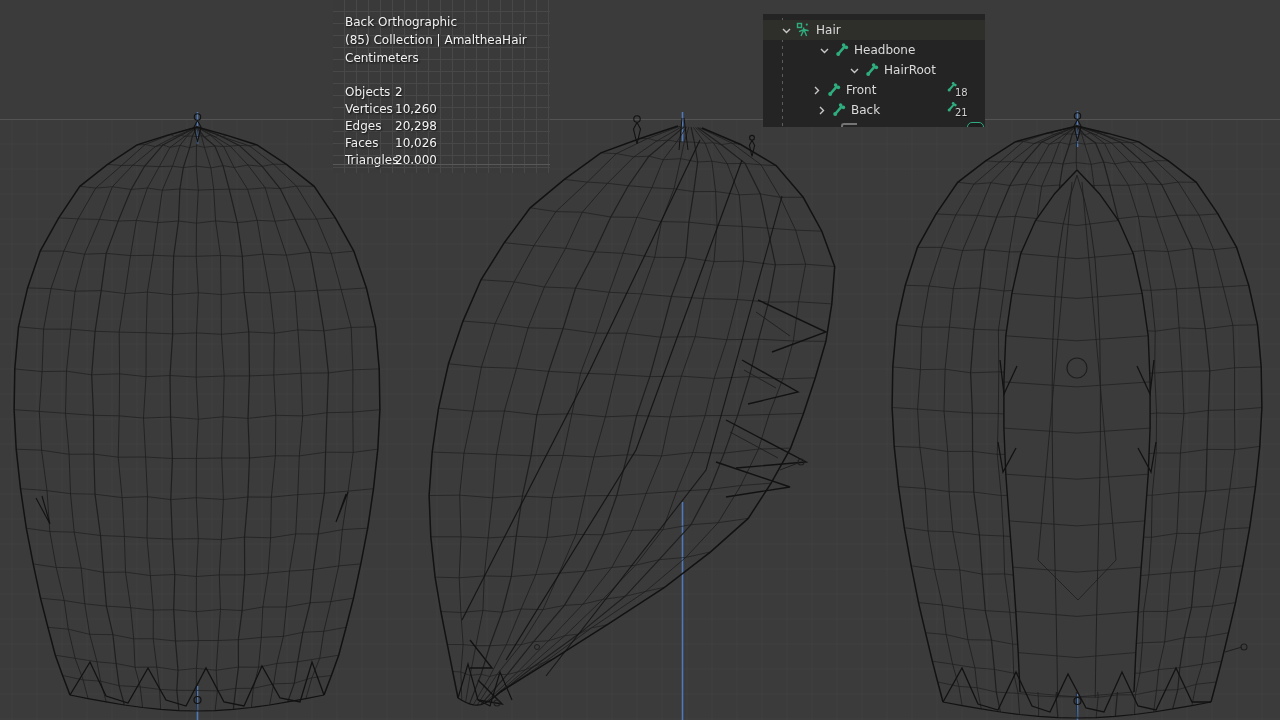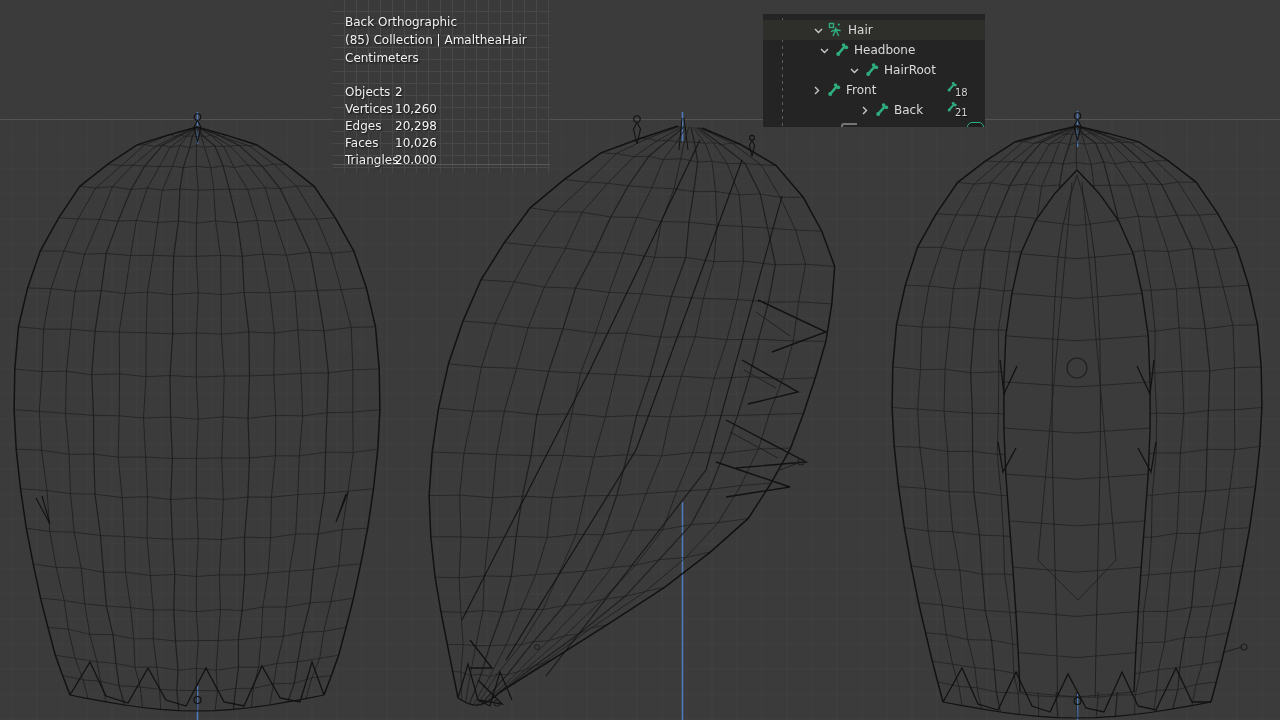--- a/index.html
+++ b/index.html
@@ -325,21 +325,21 @@
         <span class="stat-label">Triangles</span>
         <span class="stat-value">20,000</span>
       </div>
     </div>
     <div class="patch-horizon"></div>
   </div>
 
   <div class="outliner">
     <div class="dash"></div>
     <div class="orows">
-      <div class="orow sel" style="padding-left:49px">
+      <div class="orow sel" style="padding-left:17px">
         <span class="chev">
           <svg width="13" height="13" viewBox="0 0 13 13">
               <polyline points="3,5 6.5,8.5 10,5" fill="none" stroke="#c8c8c8" stroke-width="1.4"></polyline>
             </svg>
         </span>
         <span class="oicon">
           <svg width="16" height="16" viewBox="0 0 16 16" stroke="currentColor" fill="none" stroke-width="1.4">
             <rect x="1.5" y="1.5" width="4" height="4"></rect>
               <circle cx="10.8" cy="2.6" r="1.1" fill="currentColor" stroke="none"></circle>
             <path d="M7.5,5.5 L7.9,7.6 M3,9.6 L7.9,7.6 L12.6,8.8 M7.9,7.6 L5,14 M7.9,7.6 L10.6,14"></path>
@@ -397,21 +397,21 @@
         <span class="count">
           <svg width="12" height="12" viewBox="0 0 16 16">
             <line x1="4.2" y1="12" x2="10.6" y2="4.6" stroke="currentColor" stroke-width="2.6" stroke-linecap="round"></line>
             <circle cx="4.2" cy="12" r="2" fill="currentColor"></circle>
               <circle cx="9.6" cy="3" r="1.8" fill="currentColor"></circle>
               <circle cx="12.4" cy="5.4" r="1.8" fill="currentColor"></circle>
           </svg>
           <span class="cnum">18</span>
         </span>
       </div>
-      <div class="orow" style="padding-left:95px">
+      <div class="orow" style="padding-left:52px">
         <span class="chev">
           <svg width="13" height="13" viewBox="0 0 13 13">
               <polyline points="5,3 8.5,6.5 5,10" fill="none" stroke="#c8c8c8" stroke-width="1.4"></polyline>
             </svg>
         </span>
         <span class="oicon">
           <svg width="16" height="16" viewBox="0 0 16 16">
             <line x1="4.2" y1="12" x2="10.6" y2="4.6" stroke="currentColor" stroke-width="2.6" stroke-linecap="round"></line>
             <circle cx="4.2" cy="12" r="2" fill="currentColor"></circle>
               <circle cx="9.6" cy="3" r="1.8" fill="currentColor"></circle>

